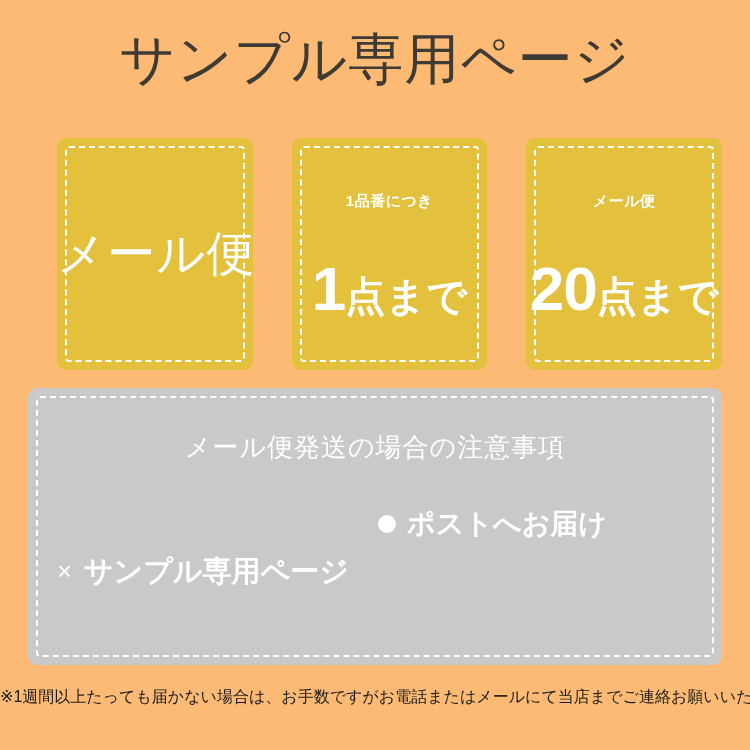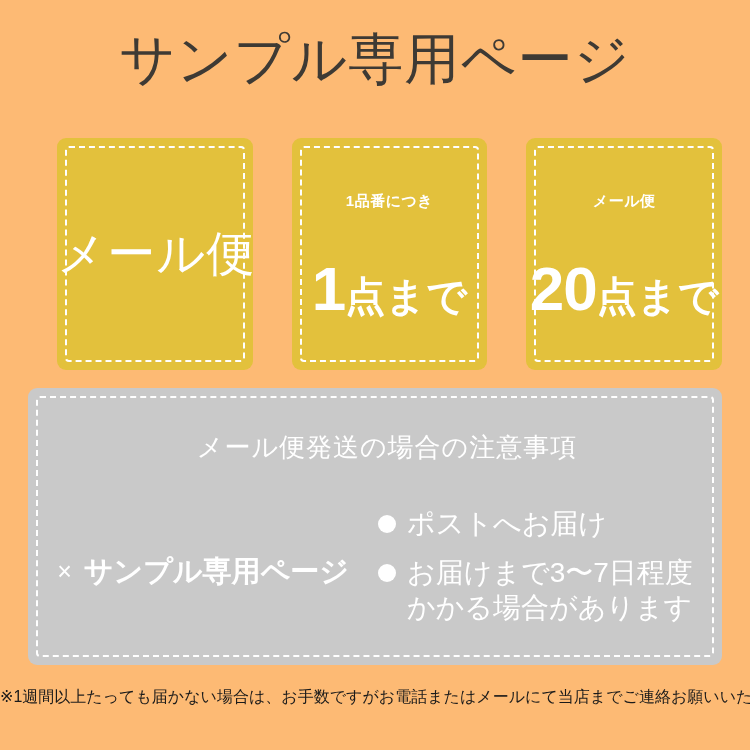--- a/index.html
+++ b/index.html
@@ -130,21 +130,21 @@
     left: 8px;
     right: 8px;
     bottom: 8px;
     border: 2px dashed #ffffff;
     border-radius: 4px;
     pointer-events: none;
   }
   .notice-heading {
     position: absolute;
     top: 42px;
-    left: 12px;
+    left: 0;
     width: 694px;
     text-align: center;
     color: #ffffff;
     font-size: 26px;
     line-height: 34px;
     font-weight: 400;
     letter-spacing: 1px;
     white-space: nowrap;
   }
   .notice-body {
@@ -193,21 +193,21 @@
     height: 18px;
     border-radius: 50%;
     background: #ffffff;
     flex: 0 0 18px;
     margin-top: 9px;
     margin-right: 11px;
   }
   .bullet-text {
     font-size: 28px;
     line-height: 35px;
-    font-weight: 400;
+    font-weight: 700;
     letter-spacing: 0px;
   }
   .bullet-text .line2 {
     display: block;
   }
 
   
   .footer-note {
     position: absolute;
     top: 686px;
@@ -275,27 +275,20 @@
         </div>
       </div>
 
       <div class="notice-right">
 
         <div class="bullet-item">
           <span class="bullet-dot"></span>
           <span class="bullet-text">ポストへお届け</span>
         </div>
 
-        <div class="bullet-item">
-          <span class="bullet-dot"></span>
-          <span class="bullet-text">
-            <span>お届けまで3〜7日程度</span>
-            <span class="line2">かかる場合があります</span>
-          </span>
-        </div>
 
       </div>
 
     </div>
   </div>
 
   <div class="footer-note">※1週間以上たっても届かない場合は、お手数ですがお電話またはメールにて当店までご連絡お願いいたします。</div>
 
 </div>
 

